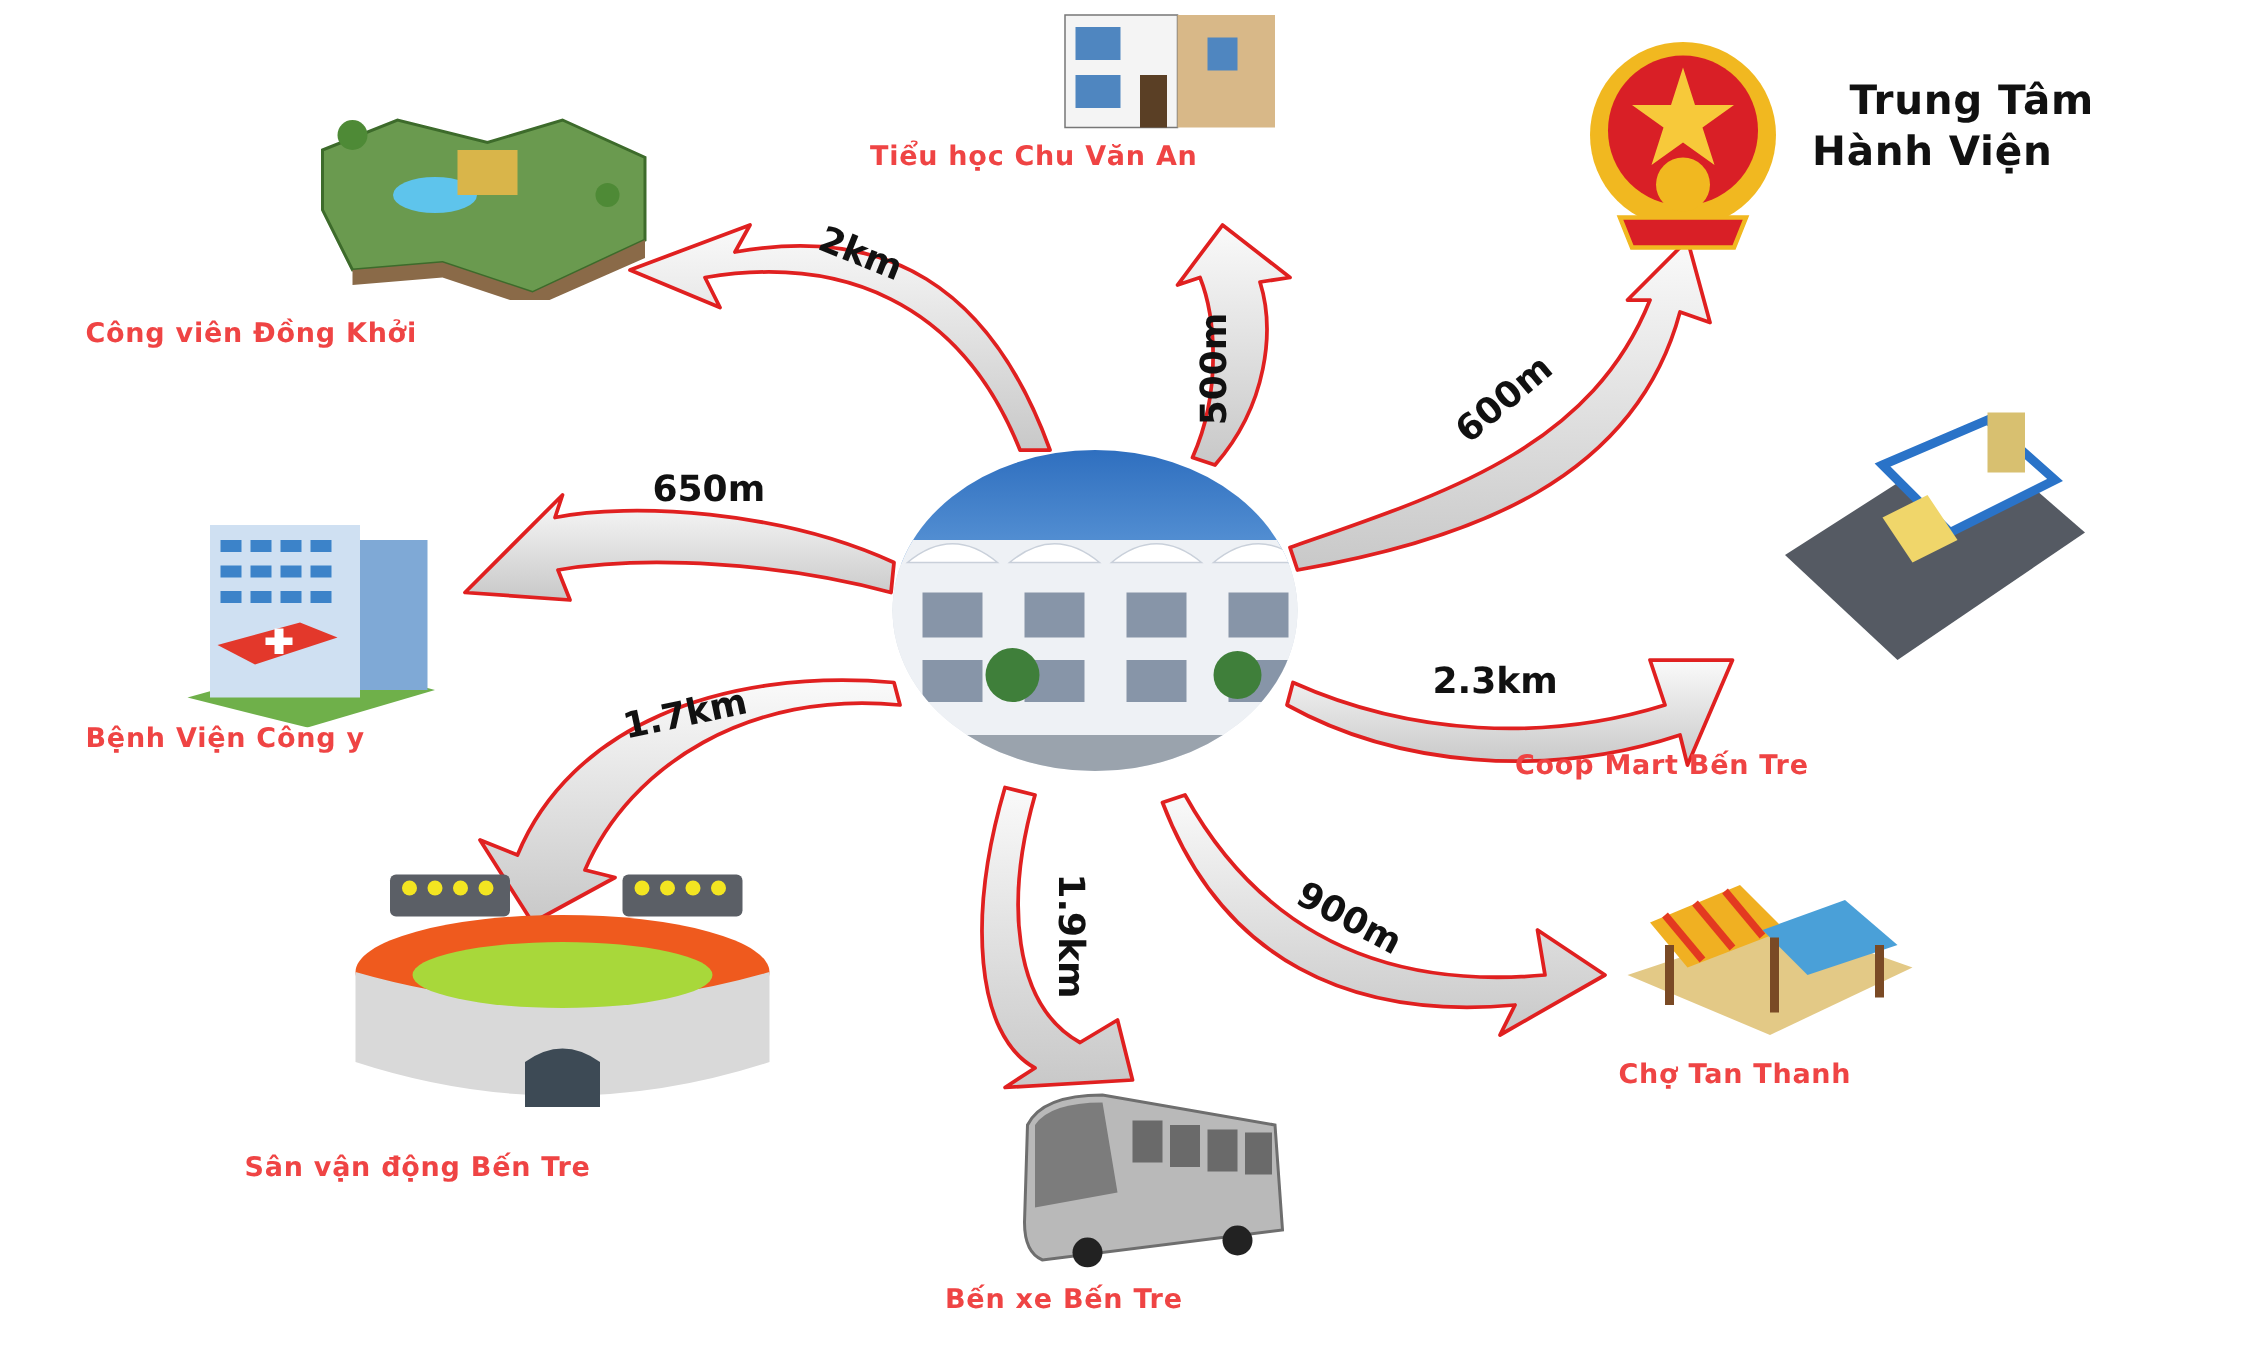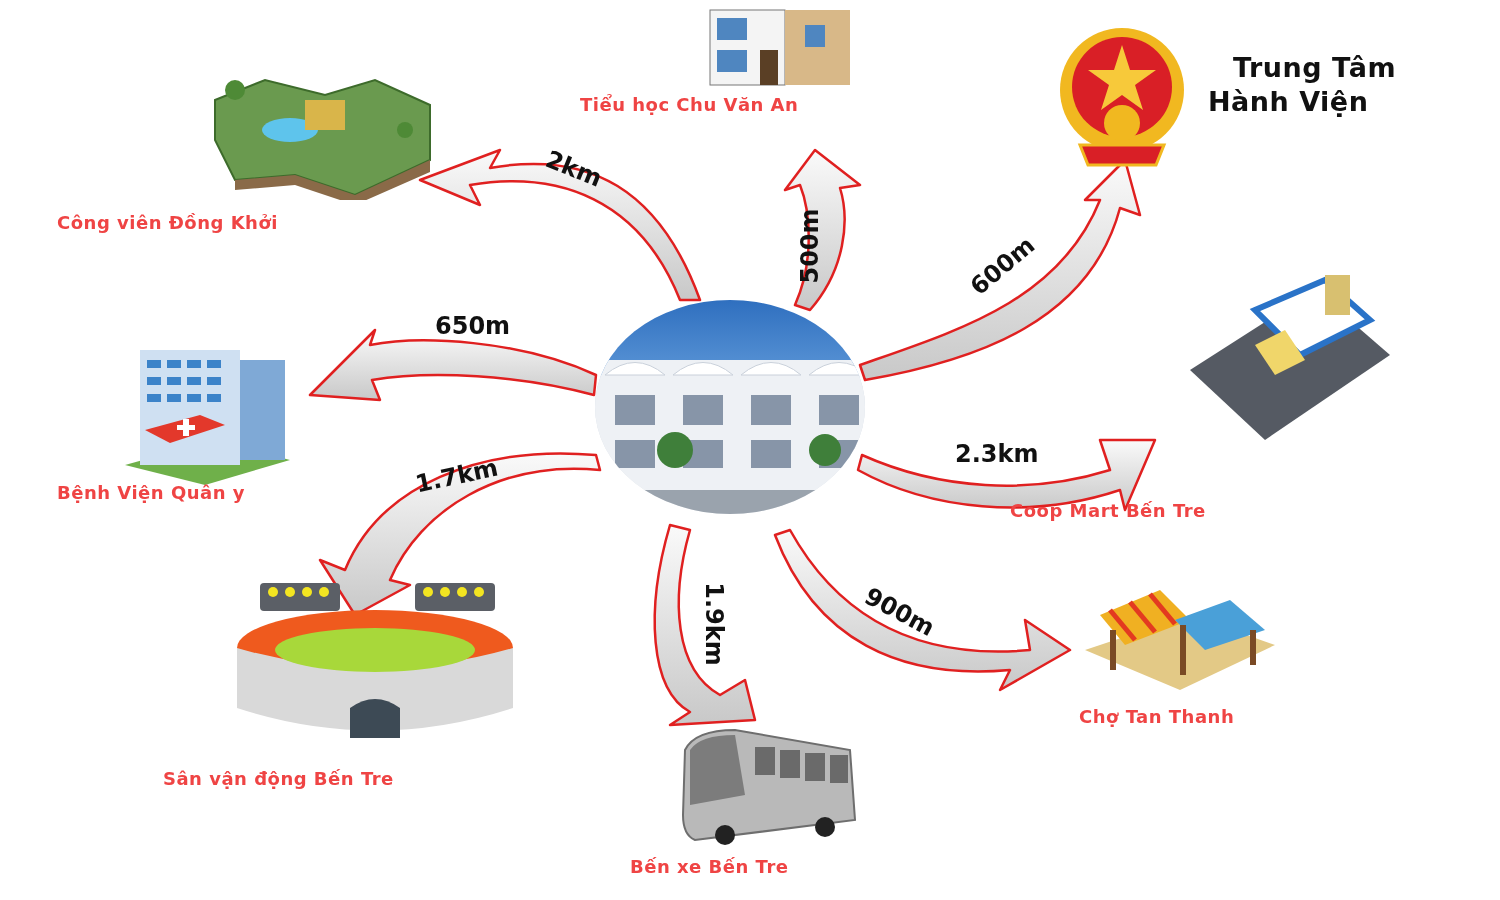--- a/index.html
+++ b/index.html
@@ -197,14 +197,14 @@
         <rect x="82" y="49" width="14" height="8"></rect>
         <rect x="102" y="49" width="14" height="8"></rect>
     </g>
     <polygon points="40,85 95,70 120,80 65,98" fill="#e3382b"></polygon>
     <g fill="#ffffff">
         <rect x="72" y="80" width="18" height="5"></rect>
         <rect x="78" y="74" width="6" height="17"></rect>
       </g>
   </svg>
 </div>
-<div class="label" style="left:57px;top:482px;">Bệnh Viện Quân y</div>
+<div class="label" style="left:57px;top:482px;">Bệnh Viện Công y</div>
 <div class="dist" style="left:413px;top:312px;margin-left:22px;">650m</div>
 
 </body></html>

